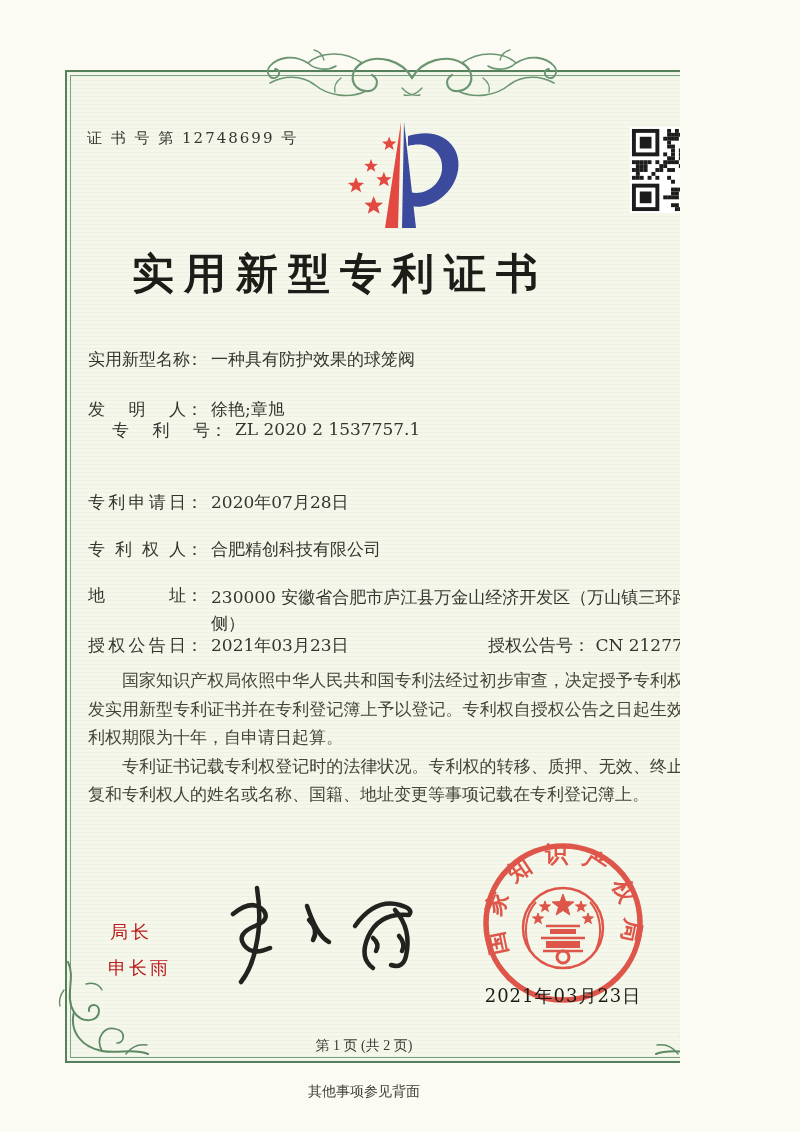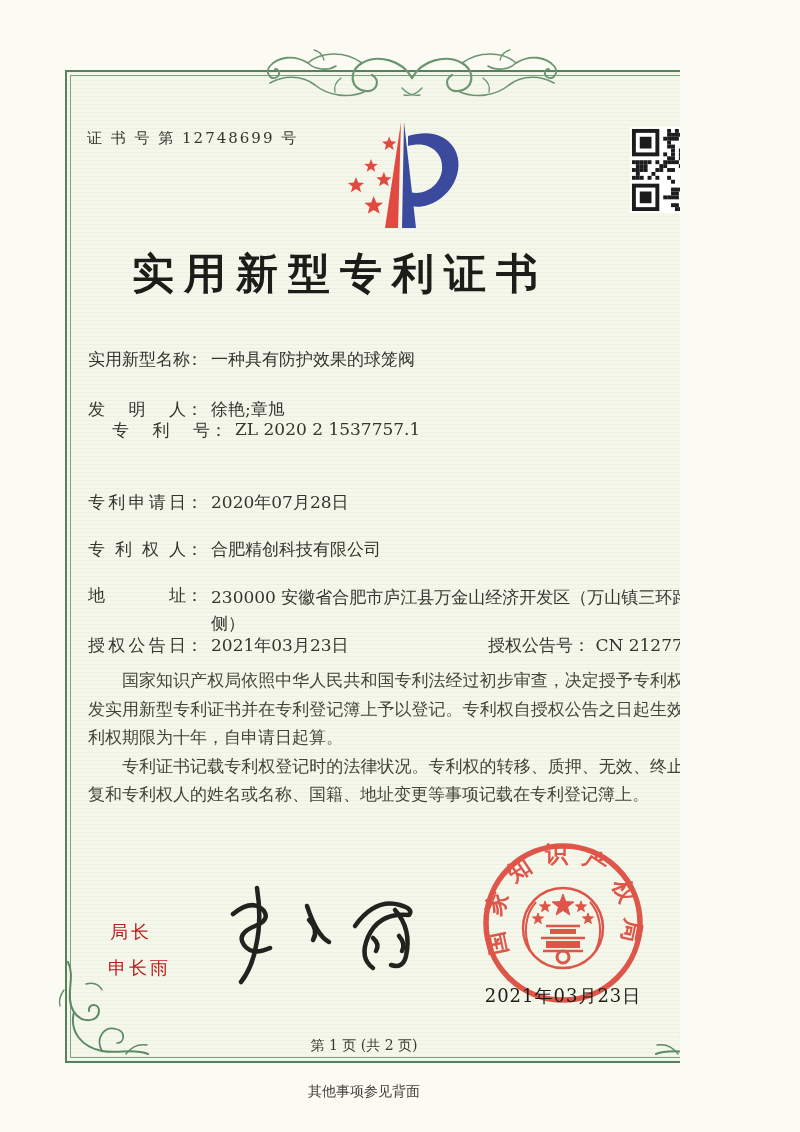--- a/index.html
+++ b/index.html
@@ -32,21 +32,21 @@
   .field .col{display:inline-block;vertical-align:top;}
   .field .val{display:inline-block;margin-left:8px;vertical-align:top;white-space:normal;}
   .field .val.wrap{width:520px;line-height:26px;}
   .grant-right{position:absolute;left:400px;top:0;white-space:nowrap;}
   .body-text{left:88px;top:666px;width:630px;font-size:17px;line-height:28.5px;
              color:#45443a;text-align:justify;}
   .body-text p{margin:0;text-indent:2em;}
   .signer{font-size:18px;color:#b91c1c;letter-spacing:3px;text-align:right;}
   .seal-date{left:463px;top:984px;width:200px;text-align:center;font-size:18px;
              font-weight:500;color:#1c1b17;letter-spacing:1px;}
-  .page-ind{left:214px;top:1037px;width:300px;text-align:center;font-size:14px;color:#3a3a32;}
+  .page-ind{left:214px;top:1037px;width:300px;text-align:center;font-size:14px;color:#3a3a32;font-family:Liberation Serif, serif;}
   .back-note{left:214px;top:1083px;width:300px;text-align:center;font-size:14px;color:#41403a;}
 </style>
 </head>
 <body>
 
 <div class="page">
 
   <div class="frame-outer"></div>
   <div class="frame-inner"></div>
 

